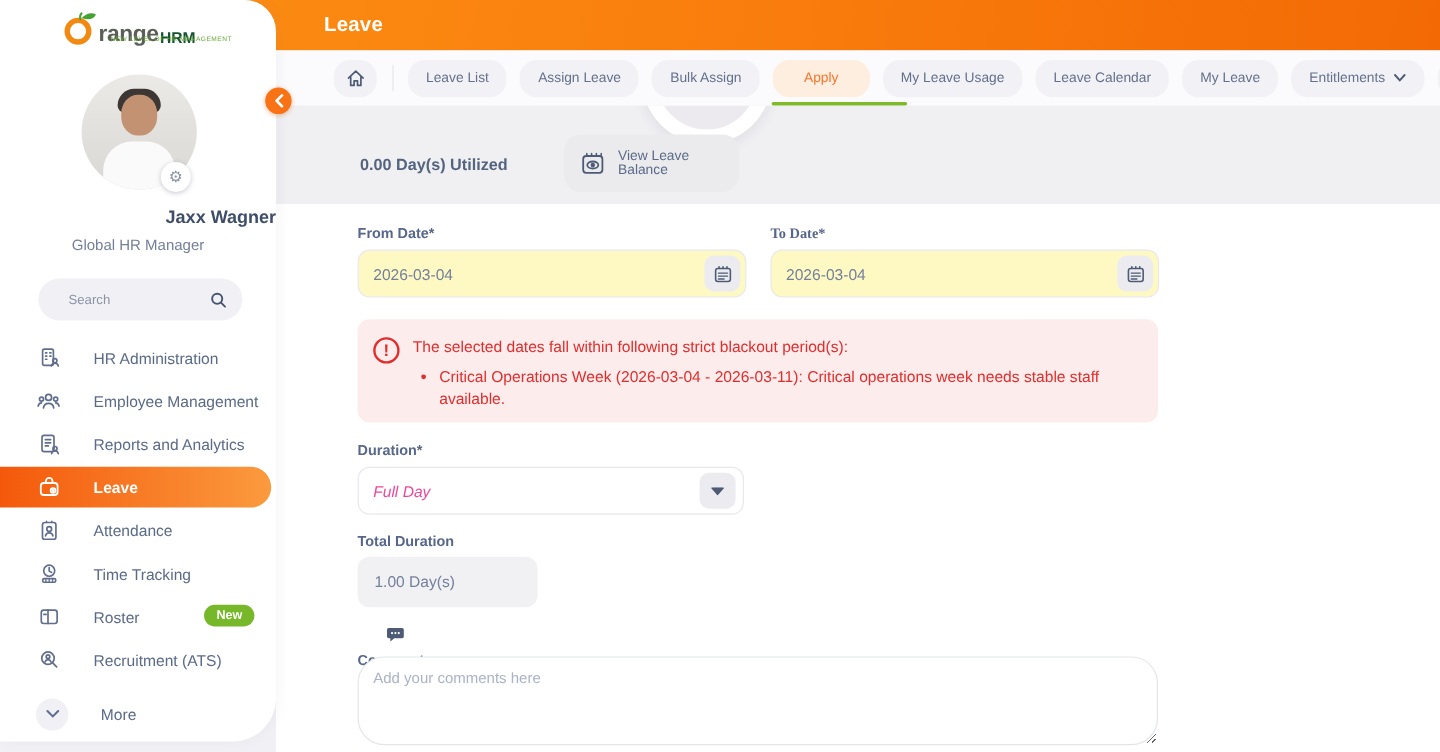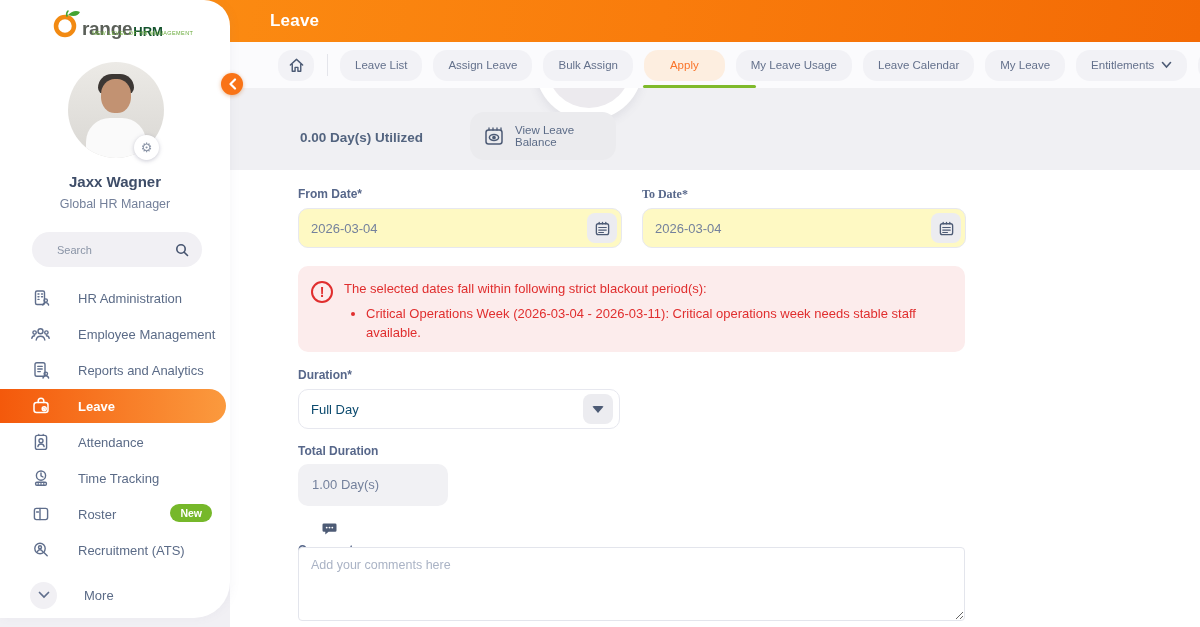--- a/index.html
+++ b/index.html
@@ -56,34 +56,34 @@
     color:#e02e2e; font-weight:bold; font-size:14px; text-align:center; line-height:19px;
     flex:0 0 auto; margin-right:11px; }
   .alert-body { color:#e02e2e; font-size:13px; }
   .alert-title { margin-bottom:8px; }
   .alert-body ul { margin:0; padding-left:22px; }
   .alert-body li { line-height:19px; max-width:560px; }
 
   .select-box { position:absolute; left:68px; top:219px; width:322px; height:40px;
     border:1px solid #e7e8ef; border-radius:10px; background:#fff; display:flex;
     align-items:center; padding:0 6px 0 12px; cursor:pointer; }
-  .select-value { flex:1; font-size:13px; color:#0c4a6e; }
+  .select-value { flex:1; font-size:13px; color:#ec4899;font-style:italic; }
   .caret-btn { width:30px; height:30px; border-radius:8px; background:#ececf0; border:none;
     display:flex; align-items:center; justify-content:center; cursor:pointer; }
   .caret-tri { width:0; height:0; border-left:6px solid transparent; border-right:6px solid transparent;
     border-top:7px solid #4d5b75; border-radius:2px; }
 
   .total-box { position:absolute; left:68px; top:294px; width:150px; height:42px;
     background:#f1f1f4; border-radius:10px; line-height:42px; padding-left:14px;
     font-size:13px; color:#74819c; }
 
   .comments-row { position:absolute; left:68px; top:352px; display:flex; align-items:center; gap:7px;flex-direction:column; }
   .comments-row b { font-size:12px; font-weight:bold; color:#57678a; }
   .comments-area { position:absolute; left:68px; top:377px; width:667px; height:74px;
-    border:1px solid #e3e5ec; border-radius:4px; font-family:"Liberation Sans",sans-serif;
+    border:1px solid #e3e5ec; border-radius:22px; font-family:"Liberation Sans",sans-serif;
     font-size:12.5px; color:#74819c; padding:10px 12px; outline:none; }
   .comments-area::placeholder { color:#aab3c5; }
 
   
   .sidebar { position:absolute; left:0; top:0; width:230px; height:618px; background:#ffffff;
     border-radius:0 26px 36px 0; z-index:5; box-shadow:2px 0 10px rgba(120,120,150,.06); }
   .logo-row { position:absolute; left:52px; top:7px; display:flex; align-items:flex-end; }
   .logo-text { font-size:19px; font-weight:bold; color:#5a5f58; line-height:20px; letter-spacing:-.3px; }
   .logo-hrm { font-size:13px; font-weight:bold; color:#14532d; margin-left:1px; }
   .logo-tag { position:absolute; left:92px; top:30px; font-size:5.5px; color:#6aab3c;
@@ -94,21 +94,21 @@
   .avatar-hair { position:absolute; left:30px; top:12px; width:36px; height:20px;
     background:#3c3734; border-radius:18px 18px 8px 8px; }
   .avatar-head { position:absolute; left:33px; top:17px; width:30px; height:34px;
     background:#c29272; border-radius:46%; }
   .avatar-shirt { position:absolute; left:18px; top:56px; width:60px; height:44px;
     background:#fafafa; border-radius:24px 24px 0 0; }
   .gear-btn { position:absolute; left:134px; top:135px; width:25px; height:25px; border-radius:50%;
     background:#fff; box-shadow:0 1px 4px rgba(100,100,130,.35); font-size:13px; color:#8a94a6;
     display:flex; align-items:center; justify-content:center; cursor:pointer; }
 
-  .user-name { position:absolute; left:0; top:173px; width:230px; text-align:center;
+  .user-name { position:absolute; left:0; top:173px; width:230px; text-align:right;
     font-size:15px; font-weight:bold; color:#3e4d68; }
   .user-role { position:absolute; left:0; top:197px; width:230px; text-align:center;
     font-size:12.5px; color:#74809a; }
 
   .search-pill { position:absolute; left:32px; top:232px; width:170px; height:35px;
     background:#f1f0f4; border-radius:18px; display:flex; align-items:center; padding:0 12px; }
   .search-pill input { flex:1; border:none; background:transparent; outline:none;
     font-family:"Liberation Sans",sans-serif; font-size:11px; color:#5b6b87; min-width:0;margin-left:13px; }
   .search-pill input::placeholder { color:#8a94a6; }
 

